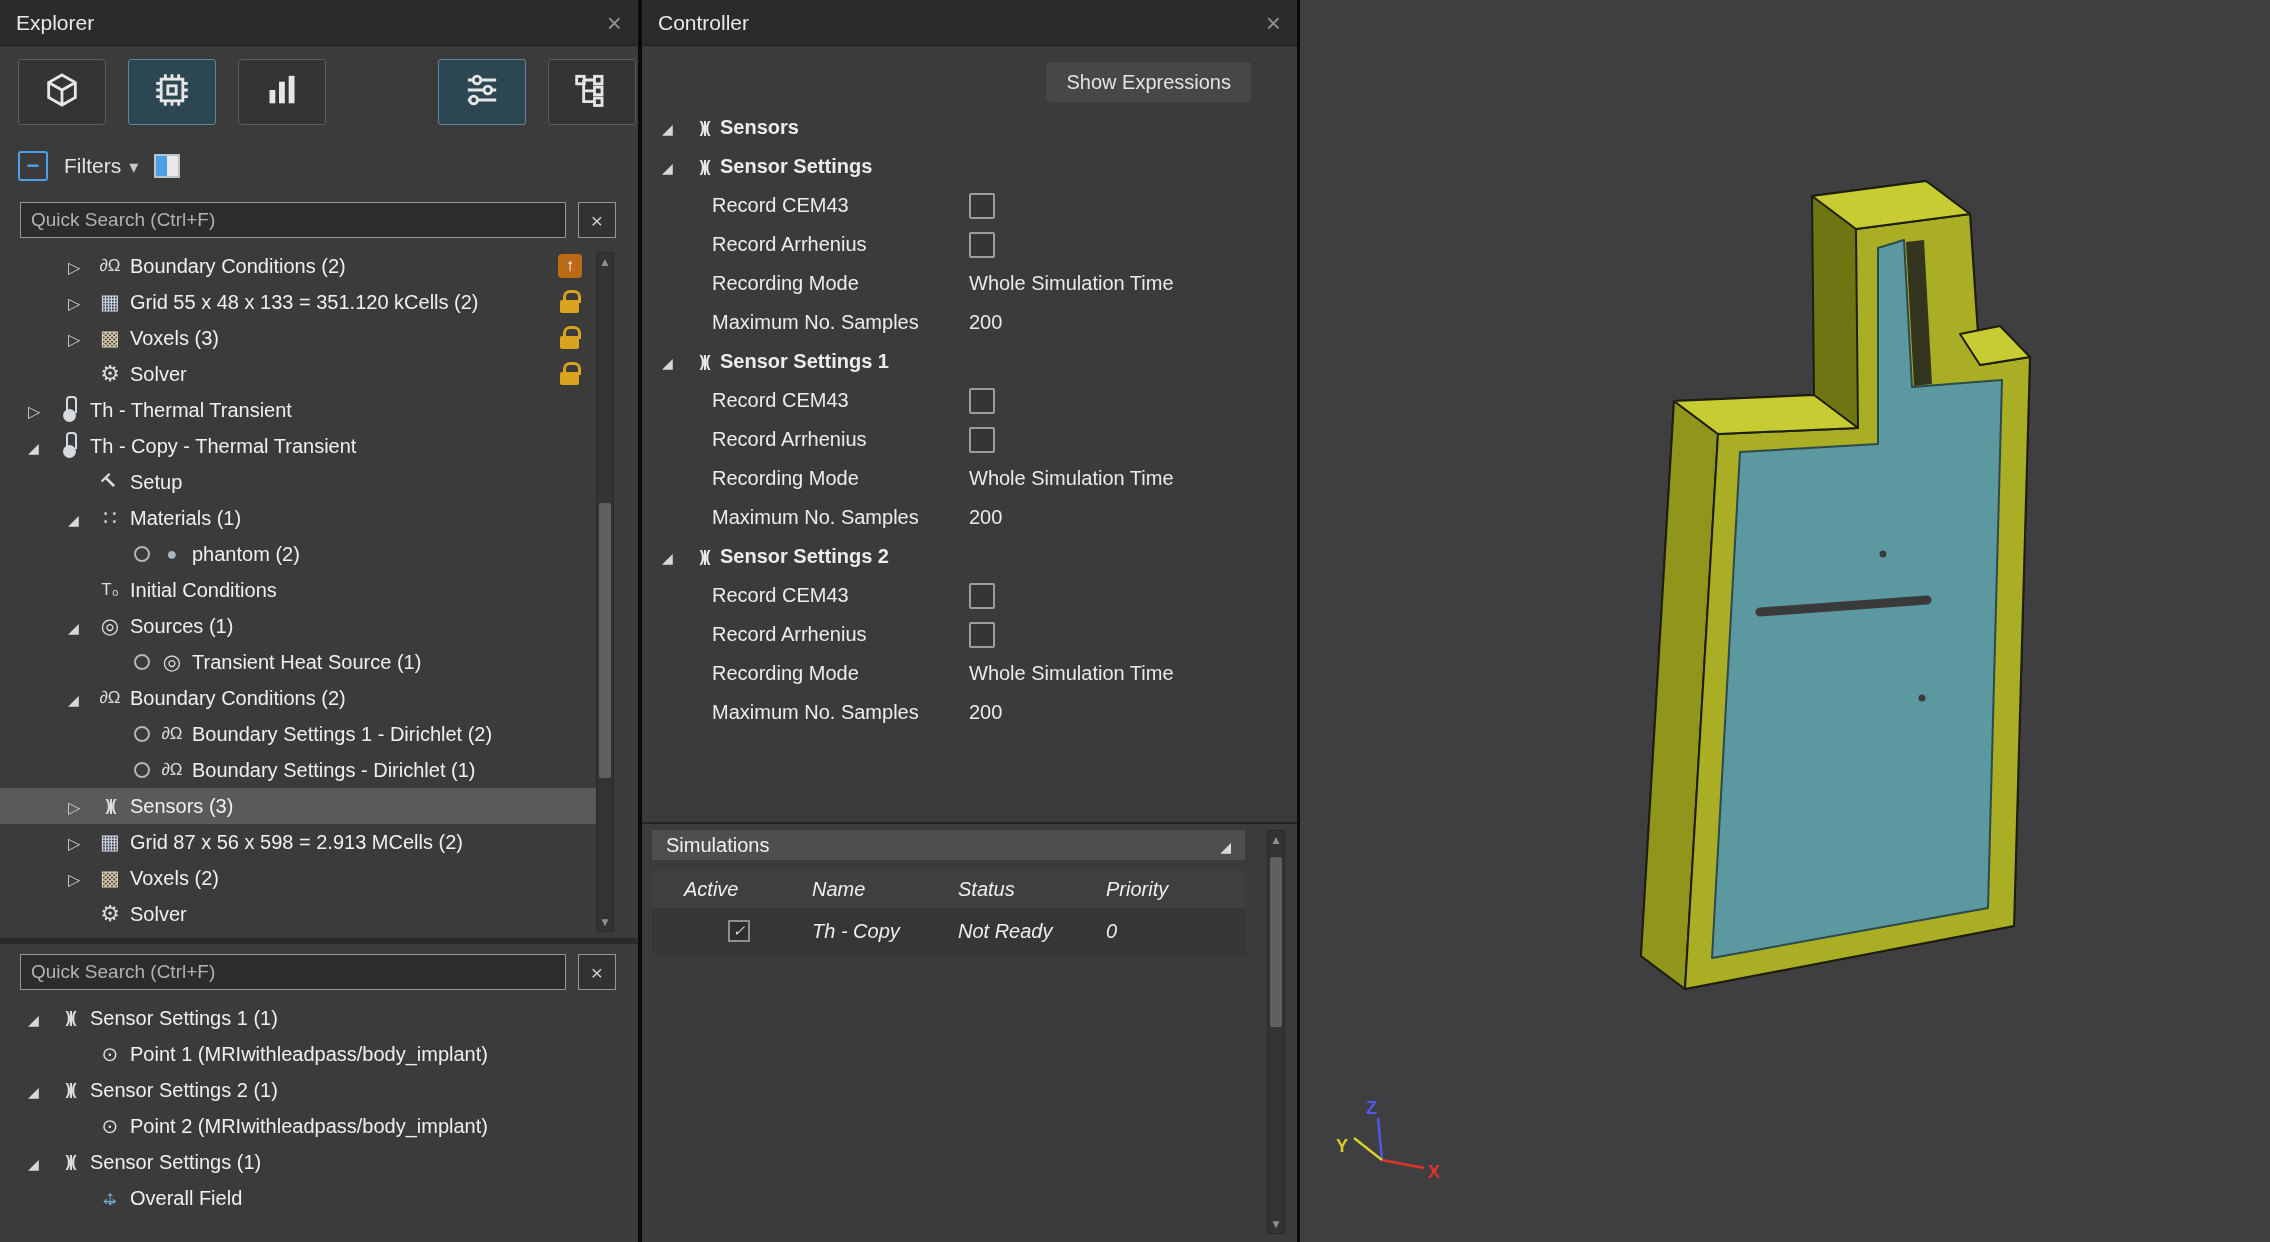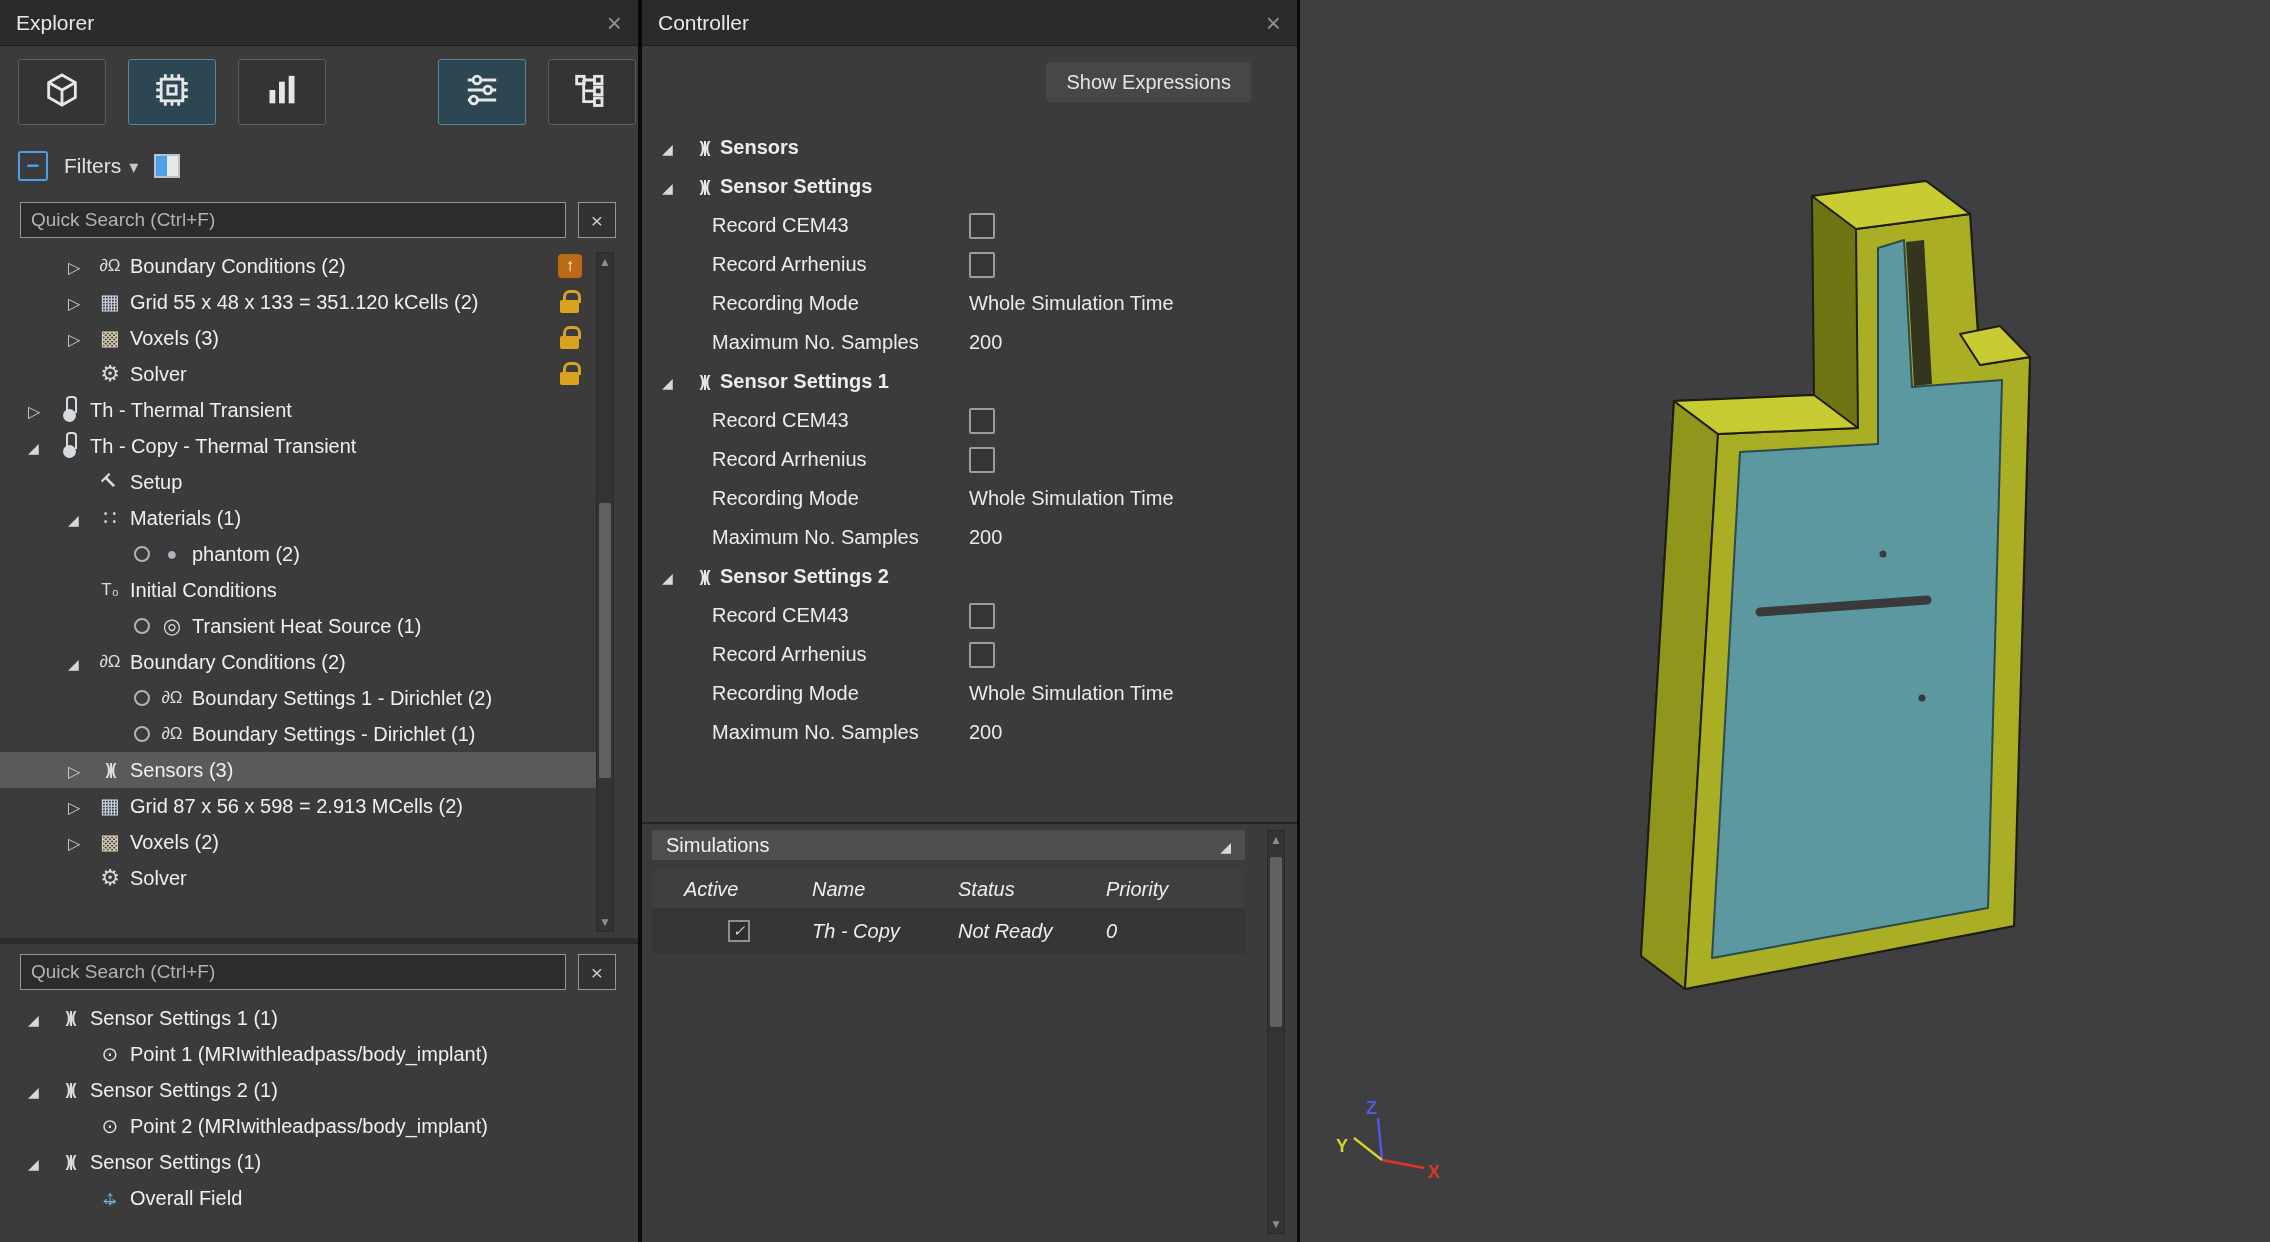--- a/index.html
+++ b/index.html
@@ -91,21 +91,21 @@
   .vthumb { position:absolute; left:2px; right:2px; background:#606060; border-radius:2px; }
   .escroll .vthumb { top:250px; height:275px; }
   .cscroll .vthumb { top:26px; height:170px; }
   .sarrow { position:absolute; left:0; width:100%; text-align:center; color:#8e8e8e; font-size:12px; line-height:18px; }
   .sarrow.up { top:0; } .sarrow.dn { bottom:0; }
   .sarrow.up::before { content:"▲"; } .sarrow.dn::before { content:"▼"; }
 
   
   .showexpr { position:absolute; top:62px; right:46px; height:40px; padding:0 20px; background:#474747; border:none;
               border-radius:4px; color:#e4e4e4; font-size:20px; font-family:"Liberation Sans",sans-serif; }
-  .props { position:absolute; left:0; right:30px; top:128px; }
+  .props { position:absolute; left:0; right:30px; top:108px; }
   .prow { position:relative; height:39px; display:flex; align-items:center; padding-left:20px; color:#ececec; font-size:20px; white-space:nowrap; }
   .prow .pexp { width:26px; display:flex; align-items:center; }
   .prow .pico { width:36px; position:relative; display:flex; align-items:center; justify-content:center; height:32px; color:#e8e8e8; }
   .prow.grp .plabel { font-weight:700; }
   .prow.prp .plabel { margin-left:50px; }
   .pval { position:absolute; left:327px; display:flex; align-items:center; }
   .pcheck { width:26px; height:26px; border:2px solid #9c9c9c; background:#353535; border-radius:2px; }
   .ptext { color:#eaeaea; font-size:20px; }
 
   .cdivider { position:absolute; left:0; right:0; top:822px; height:2px; background:#242424; }
@@ -325,20 +325,31 @@
           <span class="exp">
             
             
           </span>
 
           <span class="tico ic-t0"></span>
           <span class="lbl">Initial Conditions</span>
 
         </div>
 
+        <div class="trow">
+          <span class="ind lvl1"></span>
+          <span class="exp">
+            <span class="glyph-open"></span>
+
+          </span>
+
+          <span class="tico ic-source"></span>
+          <span class="lbl">Sources (1)</span>
+
+        </div>
 
         <div class="trow">
           <span class="ind lvl2"></span>
           <span class="exp">
             
             
           </span>
           <span class="circ"></span>
           <span class="tico ic-source"></span>
           <span class="lbl">Transient Heat Source (1)</span>

